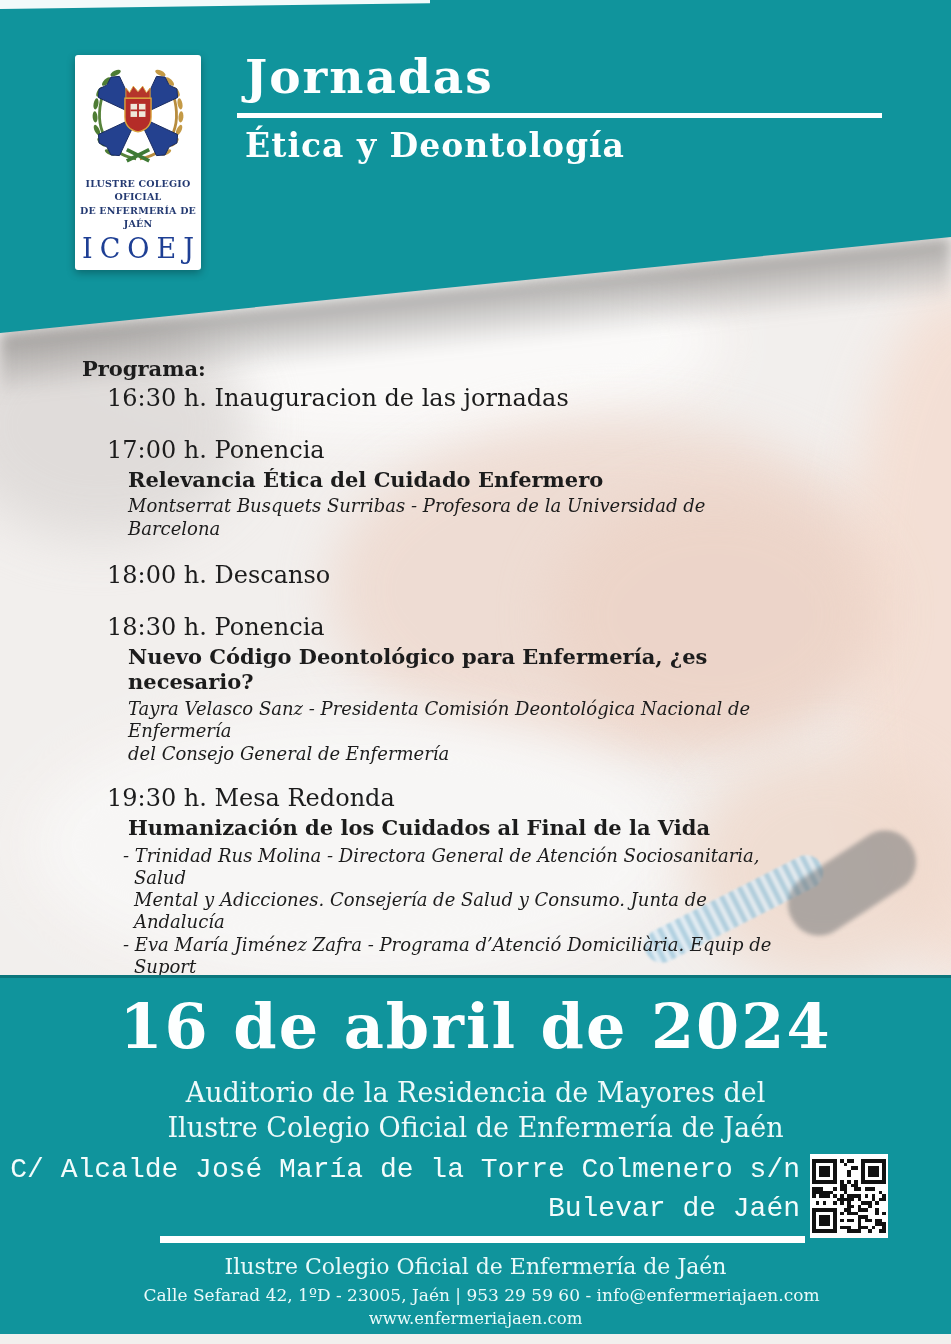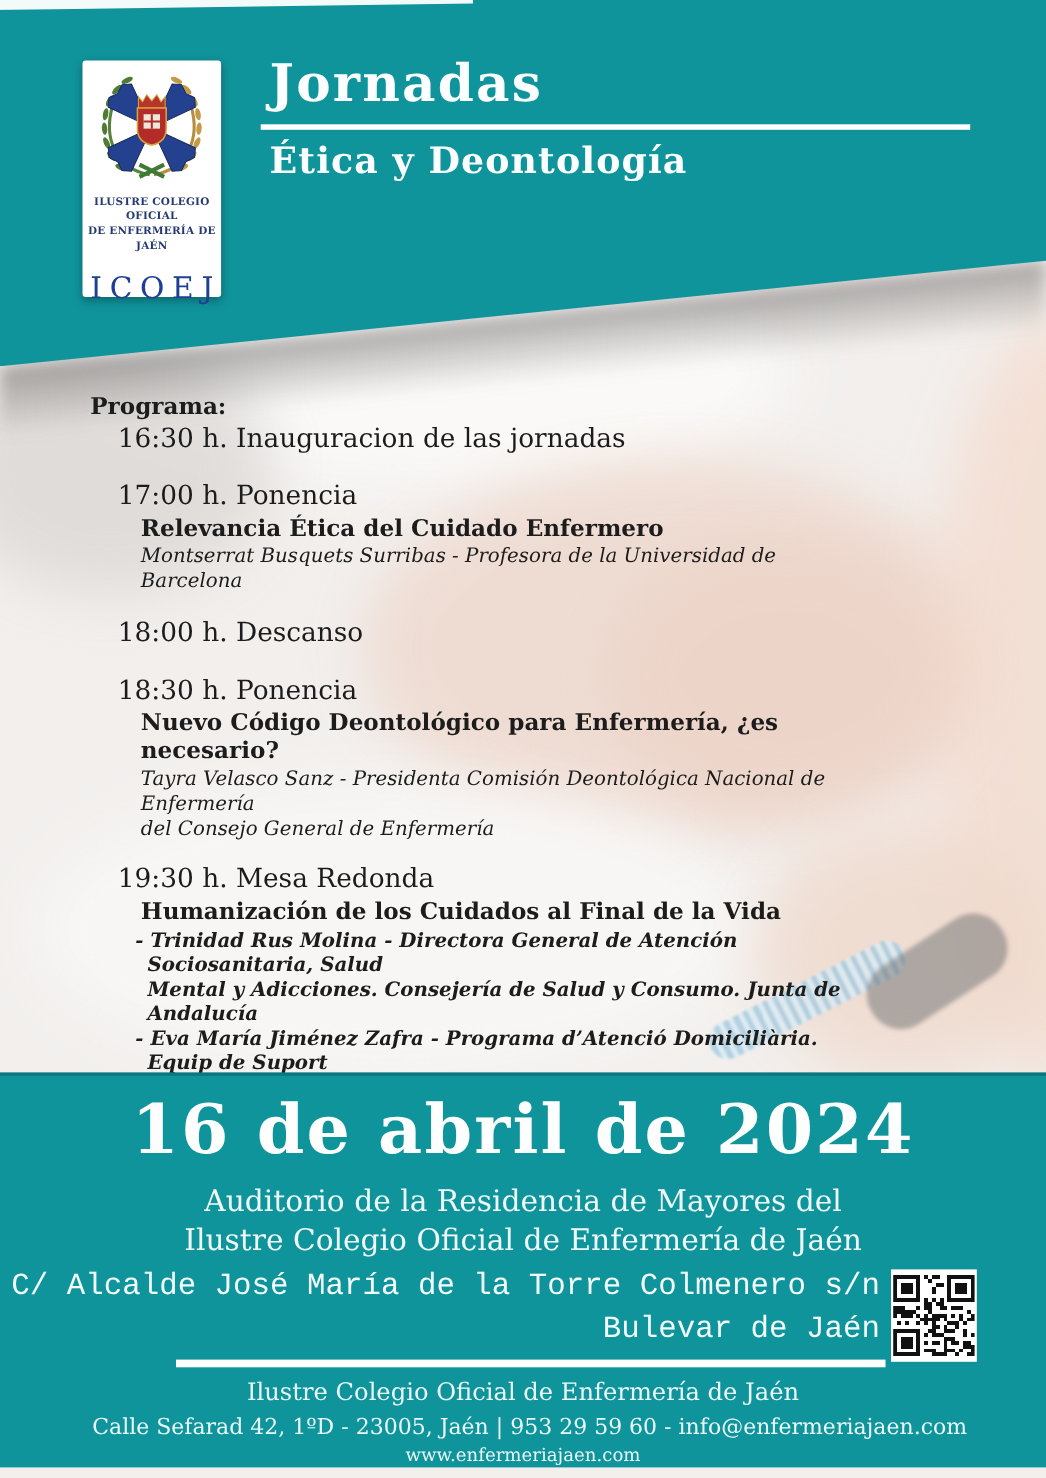--- a/index.html
+++ b/index.html
@@ -45,53 +45,53 @@
   .top-sliver{
     position:absolute;top:0;left:0;width:430px;height:9px;background:#fff;opacity:.95;
     clip-path:polygon(0 0,100% 0,100% 35%,0 100%);
   }
   
   .logo-card{
     position:absolute;left:75px;top:55px;width:126px;height:215px;background:#fff;
     border-radius:3px;box-shadow:0 3px 9px rgba(0,0,0,.3);text-align:center;padding-top:5px;
   }
   .logo-org{font-size:9.5px;font-weight:bold;color:#243a72;line-height:1.4;letter-spacing:.2px;margin-top:1px;}
-  .logo-acronym{font-size:27px;color:#1e3f94;letter-spacing:7px;padding-left:7px;margin-top:17px;}
+  .logo-acronym{font-size:27px;color:#1e3f94;letter-spacing:7px;padding-left:7px;margin-top:3px;}
   
   .header-text{position:absolute;left:245px;top:50px;color:#fcffff;}
   .title{font-size:47px;font-weight:bold;letter-spacing:2px;line-height:1.15;}
   .title-divider{width:645px;height:5px;background:#fff;margin:9px 0 9px -8px;}
   .subtitle{font-size:33px;font-weight:bold;letter-spacing:1px;line-height:1.15;}
   
   .program{position:absolute;left:82px;top:356px;width:705px;}
   .prog-heading{font-size:21px;font-weight:bold;margin-bottom:2px;}
   .time{font-size:24px;line-height:1.25;padding-left:25px;}
   .mb-block{margin-bottom:22px;}
   .mb-line{margin-bottom:1px;}
   .talk-title{font-size:21px;font-weight:bold;padding-left:46px;margin:2px 0 2px 0;line-height:1.2;}
   .speaker{font-size:18px;font-style:italic;padding-left:46px;margin:3px 0 20px 0;line-height:1.25;white-space:pre-line;}
   .speaker.two-line{margin-bottom:18px;}
   .panelists{margin-top:5px;}
-  .panelist{font-size:18px;font-style:italic;padding-left:52px;text-indent:-11px;line-height:1.22;white-space:pre-line;margin-bottom:1px;font-weight:bold;}
+  .panelist{font-size:18px;font-style:italic;padding-left:52px;text-indent:-11px;line-height:1.22;white-space:pre-line;margin-bottom:1px;}
   .moderator{font-size:18px;padding-left:46px;margin-top:15px;line-height:1.27;white-space:pre-line;}
   .mod-text{font-style:italic;}
   
   .bottom{
     position:absolute;left:0;top:975px;width:100%;height:359px;background:var(--teal);
     border-top:3px solid rgba(8,92,99,.55);color:#fff;
   }
   .date{ text-align:center;font-size:62px;font-weight:bold;letter-spacing:2px;margin-top:12px;color:#fdffff;}
   .venue{text-align:center;font-size:27px;margin-top:12px;line-height:1.3;color:var(--band-text);}
   .address{position:absolute;top:172px;right:151px;text-align:right;font-size:28px;line-height:1.4;color:#f2fcfc;font-family:Liberation Mono, monospace;}
   .qr{position:absolute;top:176px;right:63px;width:78px;height:84px;background:#fff;padding:2px;}
   .qr svg{width:100%;height:100%;display:block;}
   .bottom-divider{position:absolute;left:160px;top:258px;width:645px;height:7px;background:#fff;}
   .footerblock{position:absolute;top:276px;width:100%;text-align:center;color:#eafafa;}
   .footer-org{font-size:22px;}
-  .footer-contact{font-size:20px;margin-top:6px;margin-left:12px;}
+  .footer-contact{font-size:17px;margin-top:6px;margin-left:12px;}
   .footer-web{font-size:16.5px;margin-top:4px;}
 </style>
 </head>
 <body>
 
 <div class="poster">
 
   <div class="photo">
     <div class="ph ph-cloth-top"></div>
     <div class="ph ph-gray-fold"></div>

